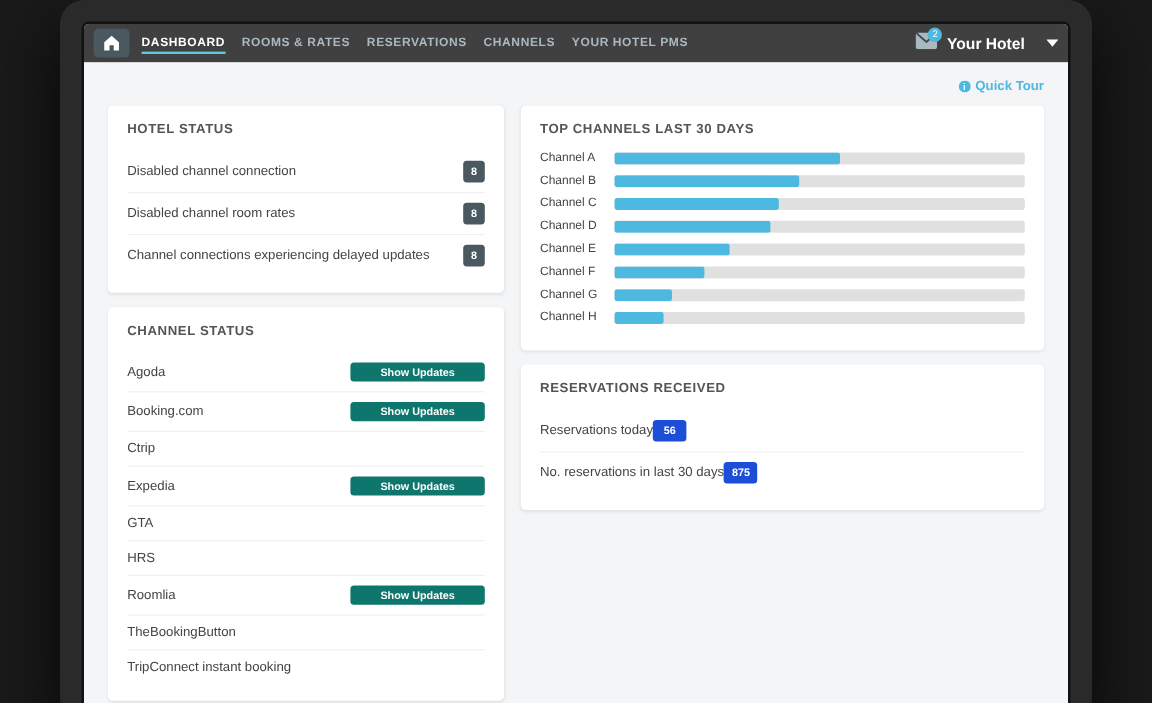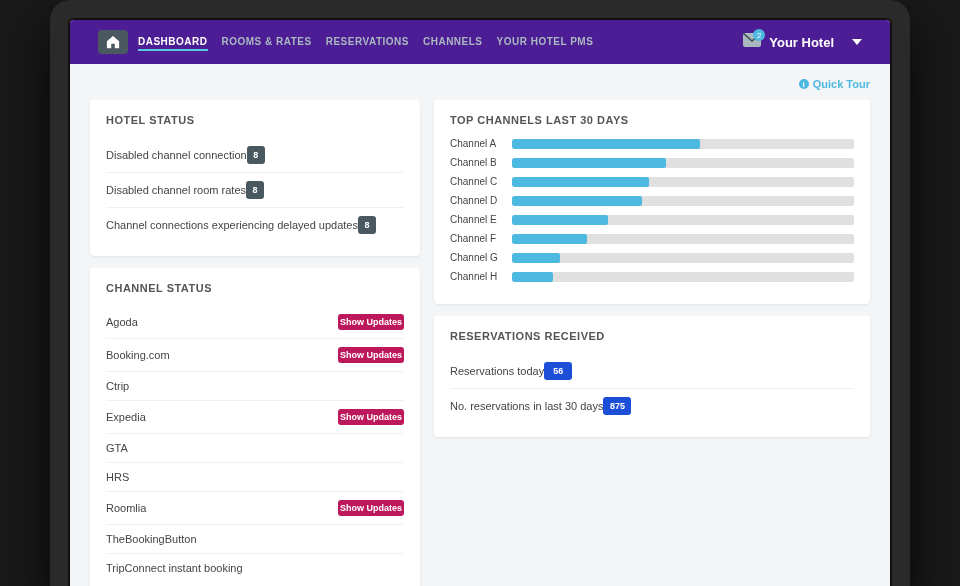--- a/index.html
+++ b/index.html
@@ -21,25 +21,25 @@
     }
     .laptop-screen {
       background: #f0f0f0;
       border-radius: 6px;
       overflow: hidden;
       border: 2px solid #111;
     }
 
     
     .navbar {
-      background: #4c1d95;
-      display: flex;
-      align-items: center;
-      height: 44px;
-      padding: 0 28px;
+      background: #404040;
+      display: flex;
+      align-items: center;
+      height: 32px;
+      padding: 0 8px;
     }
     .navbar-home {
       background: #4a5860;
       border-radius: 4px;
       padding: 5px 8px;
       margin-right: 10px;
       display: flex;
       align-items: center;
       justify-content: center;
     }
@@ -135,20 +135,21 @@
       color: #555;
       letter-spacing: 0.5px;
       text-transform: uppercase;
       margin-bottom: 12px;
     }
 
     
     .status-row {
       display: flex;
       align-items: center;
+      justify-content: space-between;
       padding: 8px 0;
       border-bottom: 1px solid #f0f0f0;
       font-size: 11px;
       color: #444;
     }
     .status-row:last-child { border-bottom: none; }
     .status-badge {
       background: #4a5860;
       color: #fff;
       font-size: 9px;
@@ -166,25 +167,25 @@
       display: flex;
       align-items: center;
       justify-content: space-between;
       padding: 8px 0;
       border-bottom: 1px solid #f0f0f0;
       font-size: 11px;
       color: #444;
     }
     .channel-row:last-child { border-bottom: none; align-items: flex-end; }
     .show-updates-btn {
-      background: #be185d;
+      background: #0f766e;
       color: #fff;
       font-size: 9px;
       font-weight: 700;
-      padding: 3px 2px;
+      padding: 3px 25px;
       border-radius: 3px;
       cursor: pointer;
     }
 
     
     .channel-chart-row {
       display: flex;
       align-items: center;
       margin-bottom: 8px;
     }

